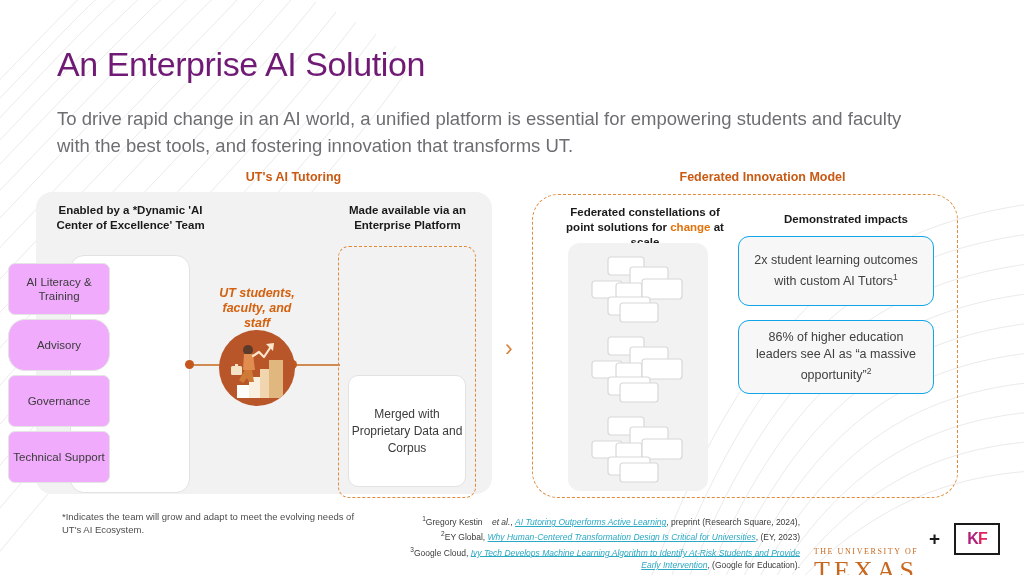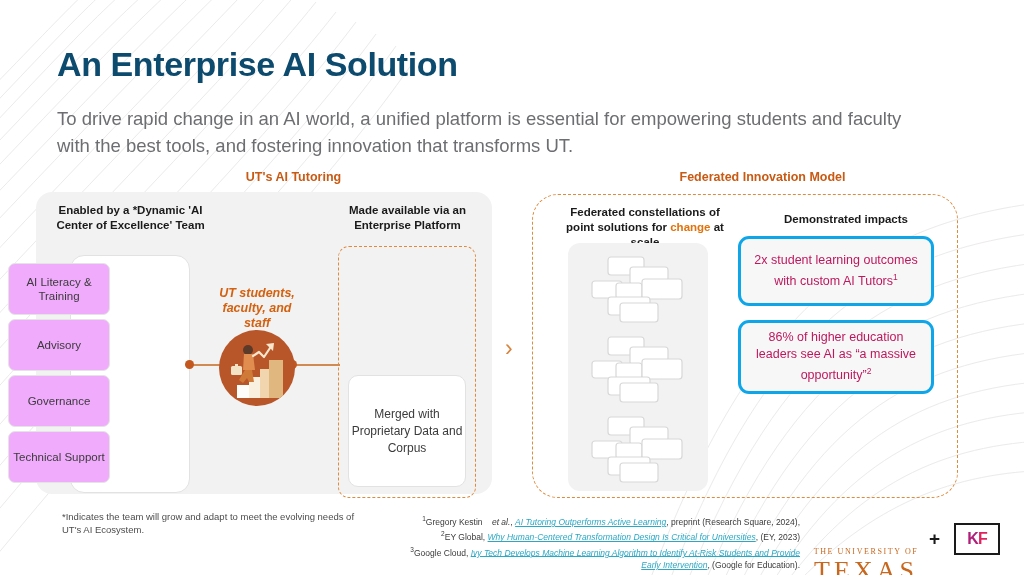--- a/index.html
+++ b/index.html
@@ -12,22 +12,22 @@
     color:#231f20;
   }
   #slide{position:absolute;left:0;top:0;width:1024px;height:575px;overflow:hidden;}
 
   
   .bg-pattern{position:absolute;left:0;top:0;width:1024px;height:575px;pointer-events:none;}
 
   
   .title{
     position:absolute;left:57px;top:45px;
-    font-size:34px;font-weight:bold;letter-spacing:-0.4px;
-    color:#0c4a6e;white-space:nowrap;
+    font-size:34px;font-weight:normal;letter-spacing:-0.4px;
+    color:#701a75;white-space:nowrap;
   }
   .subtitle{
     position:absolute;left:57px;top:105px;width:880px;
     font-size:18.5px;line-height:27px;color:#6d6e71;font-weight:400;
   }
 
   
   .sect-cap{
     position:absolute;font-size:12.5px;font-weight:bold;color:#c85a14;
     text-align:center;white-space:nowrap;
@@ -95,23 +95,23 @@
     border:1.6px dashed #e08a3c;border-radius:26px;
   }
   #head-fed{left:556px;top:205px;width:178px;}
   #head-impacts{left:756px;top:212px;width:180px;}
   .fed-const{
     position:absolute;left:568px;top:243px;width:140px;height:248px;
     background:#f2f2f2;border-radius:12px;
   }
   .impact{
     position:absolute;left:738px;width:196px;
-    background:#f7f7f7;border:3px solid #0ea5e9;border-radius:11px;
+    background:#f7f7f7;border:1px solid #0ea5e9;border-radius:11px;
     display:flex;align-items:center;justify-content:center;text-align:center;
-    font-size:12.5px;line-height:17px;color:#be185d;padding:0 10px;
+    font-size:12.5px;line-height:17px;color:#404040;padding:0 10px;
     box-sizing:border-box;
   }
   .impact sup{font-size:8.5px;}
 
   
   .fn-left{
     position:absolute;left:62px;top:510px;width:300px;
     font-size:9.5px;line-height:13px;color:#4d4d4d;
   }
   .fn-right{
@@ -179,21 +179,21 @@
   <div class="sect-cap" id="cap-left">UT's AI Tutoring</div>
   <div class="sect-cap" id="cap-right">Federated Innovation Model</div>
 
   <div class="gray-panel"></div>
 
   <div class="col-head" id="head-coe">Enabled by a *Dynamic 'AI Center of Excellence' Team</div>
   <div class="col-head" id="head-platform">Made available via an Enterprise Platform</div>
 
   <div class="coe-stack"></div>
   <div class="coe-item" id="coe-0" style="top:263px;height:50px;">AI Literacy &amp; Training</div>
-  <div class="coe-item" id="coe-1" style="top:319px;height:50px;">Advisory</div>
+  <div class="coe-item" id="coe-1" style="top:319px;height:50px;border-radius:17px;">Advisory</div>
   <div class="coe-item" id="coe-2" style="top:375px;height:50px;">Governance</div>
   <div class="coe-item" id="coe-3" style="top:431px;height:50px;">Technical Support</div>
 
   <div class="connector" style="left:188px;width:36px;"></div>
   <div class="dot" style="left:185px;"></div>
   <div class="connector" style="left:292px;width:48px;"></div>
   <div class="dot" style="left:288px;"></div>
 
   <div class="ut-people">UT students, faculty, and staff</div>
   <div class="circle-ill">

